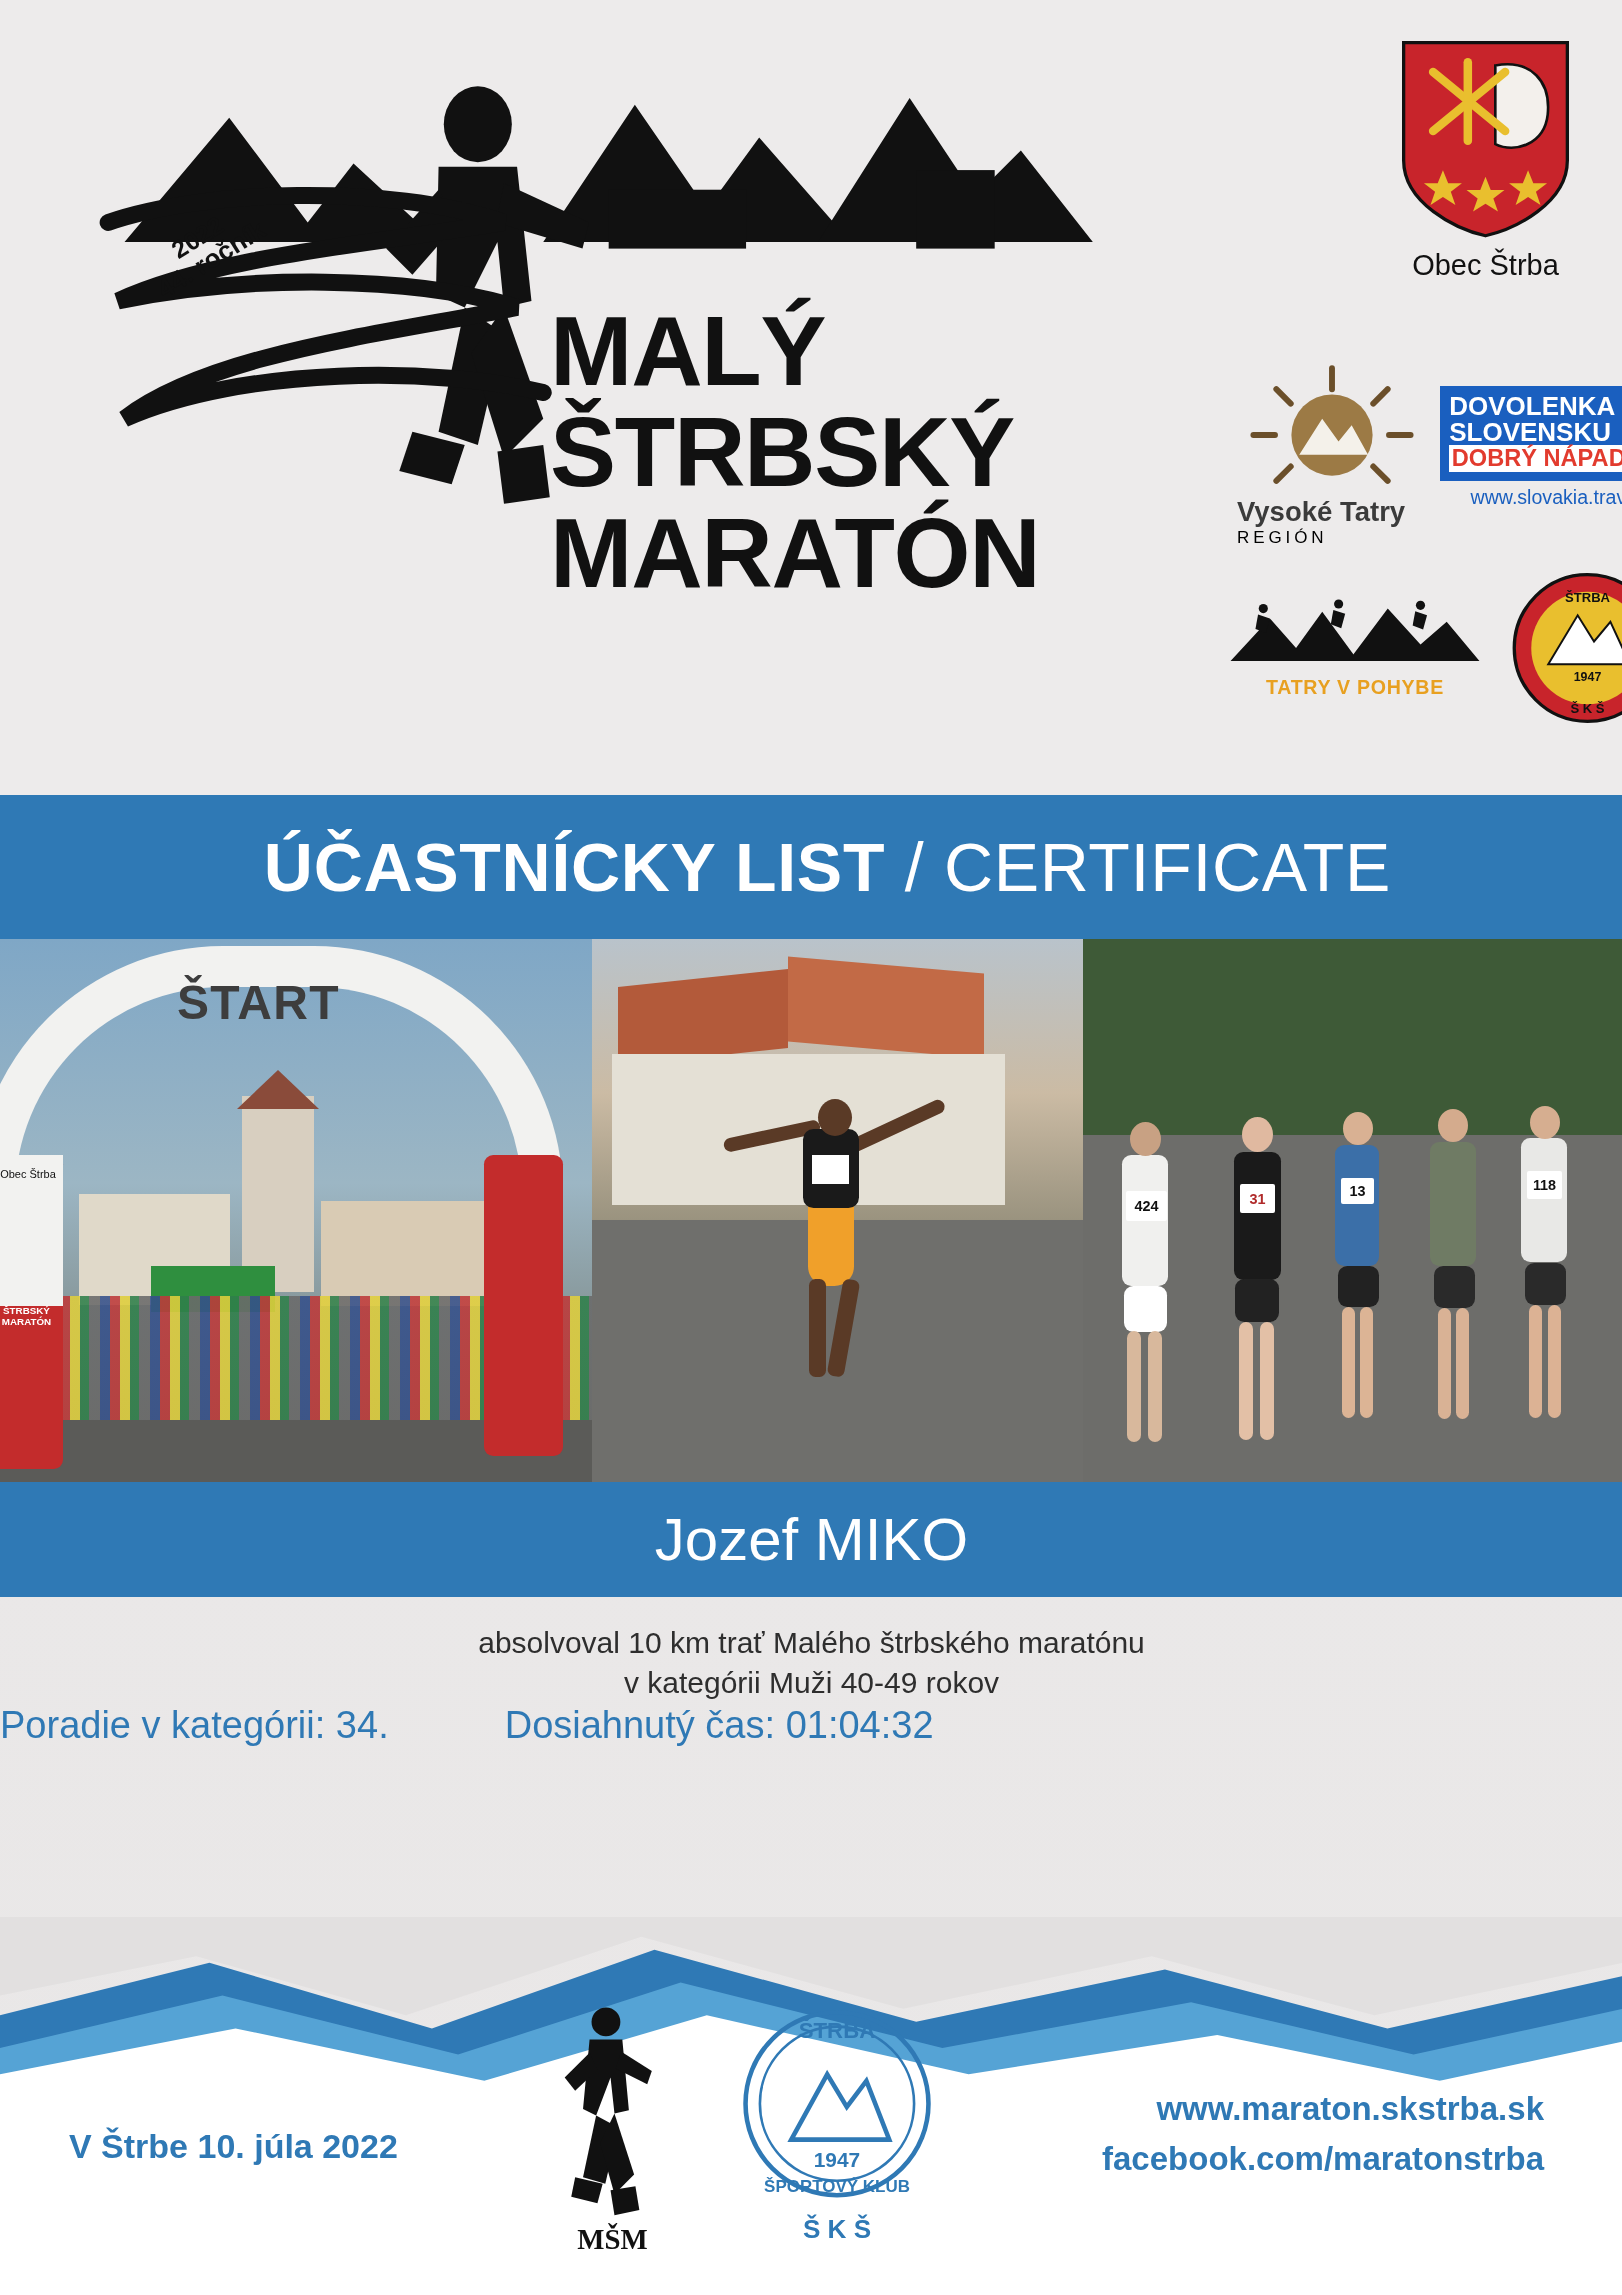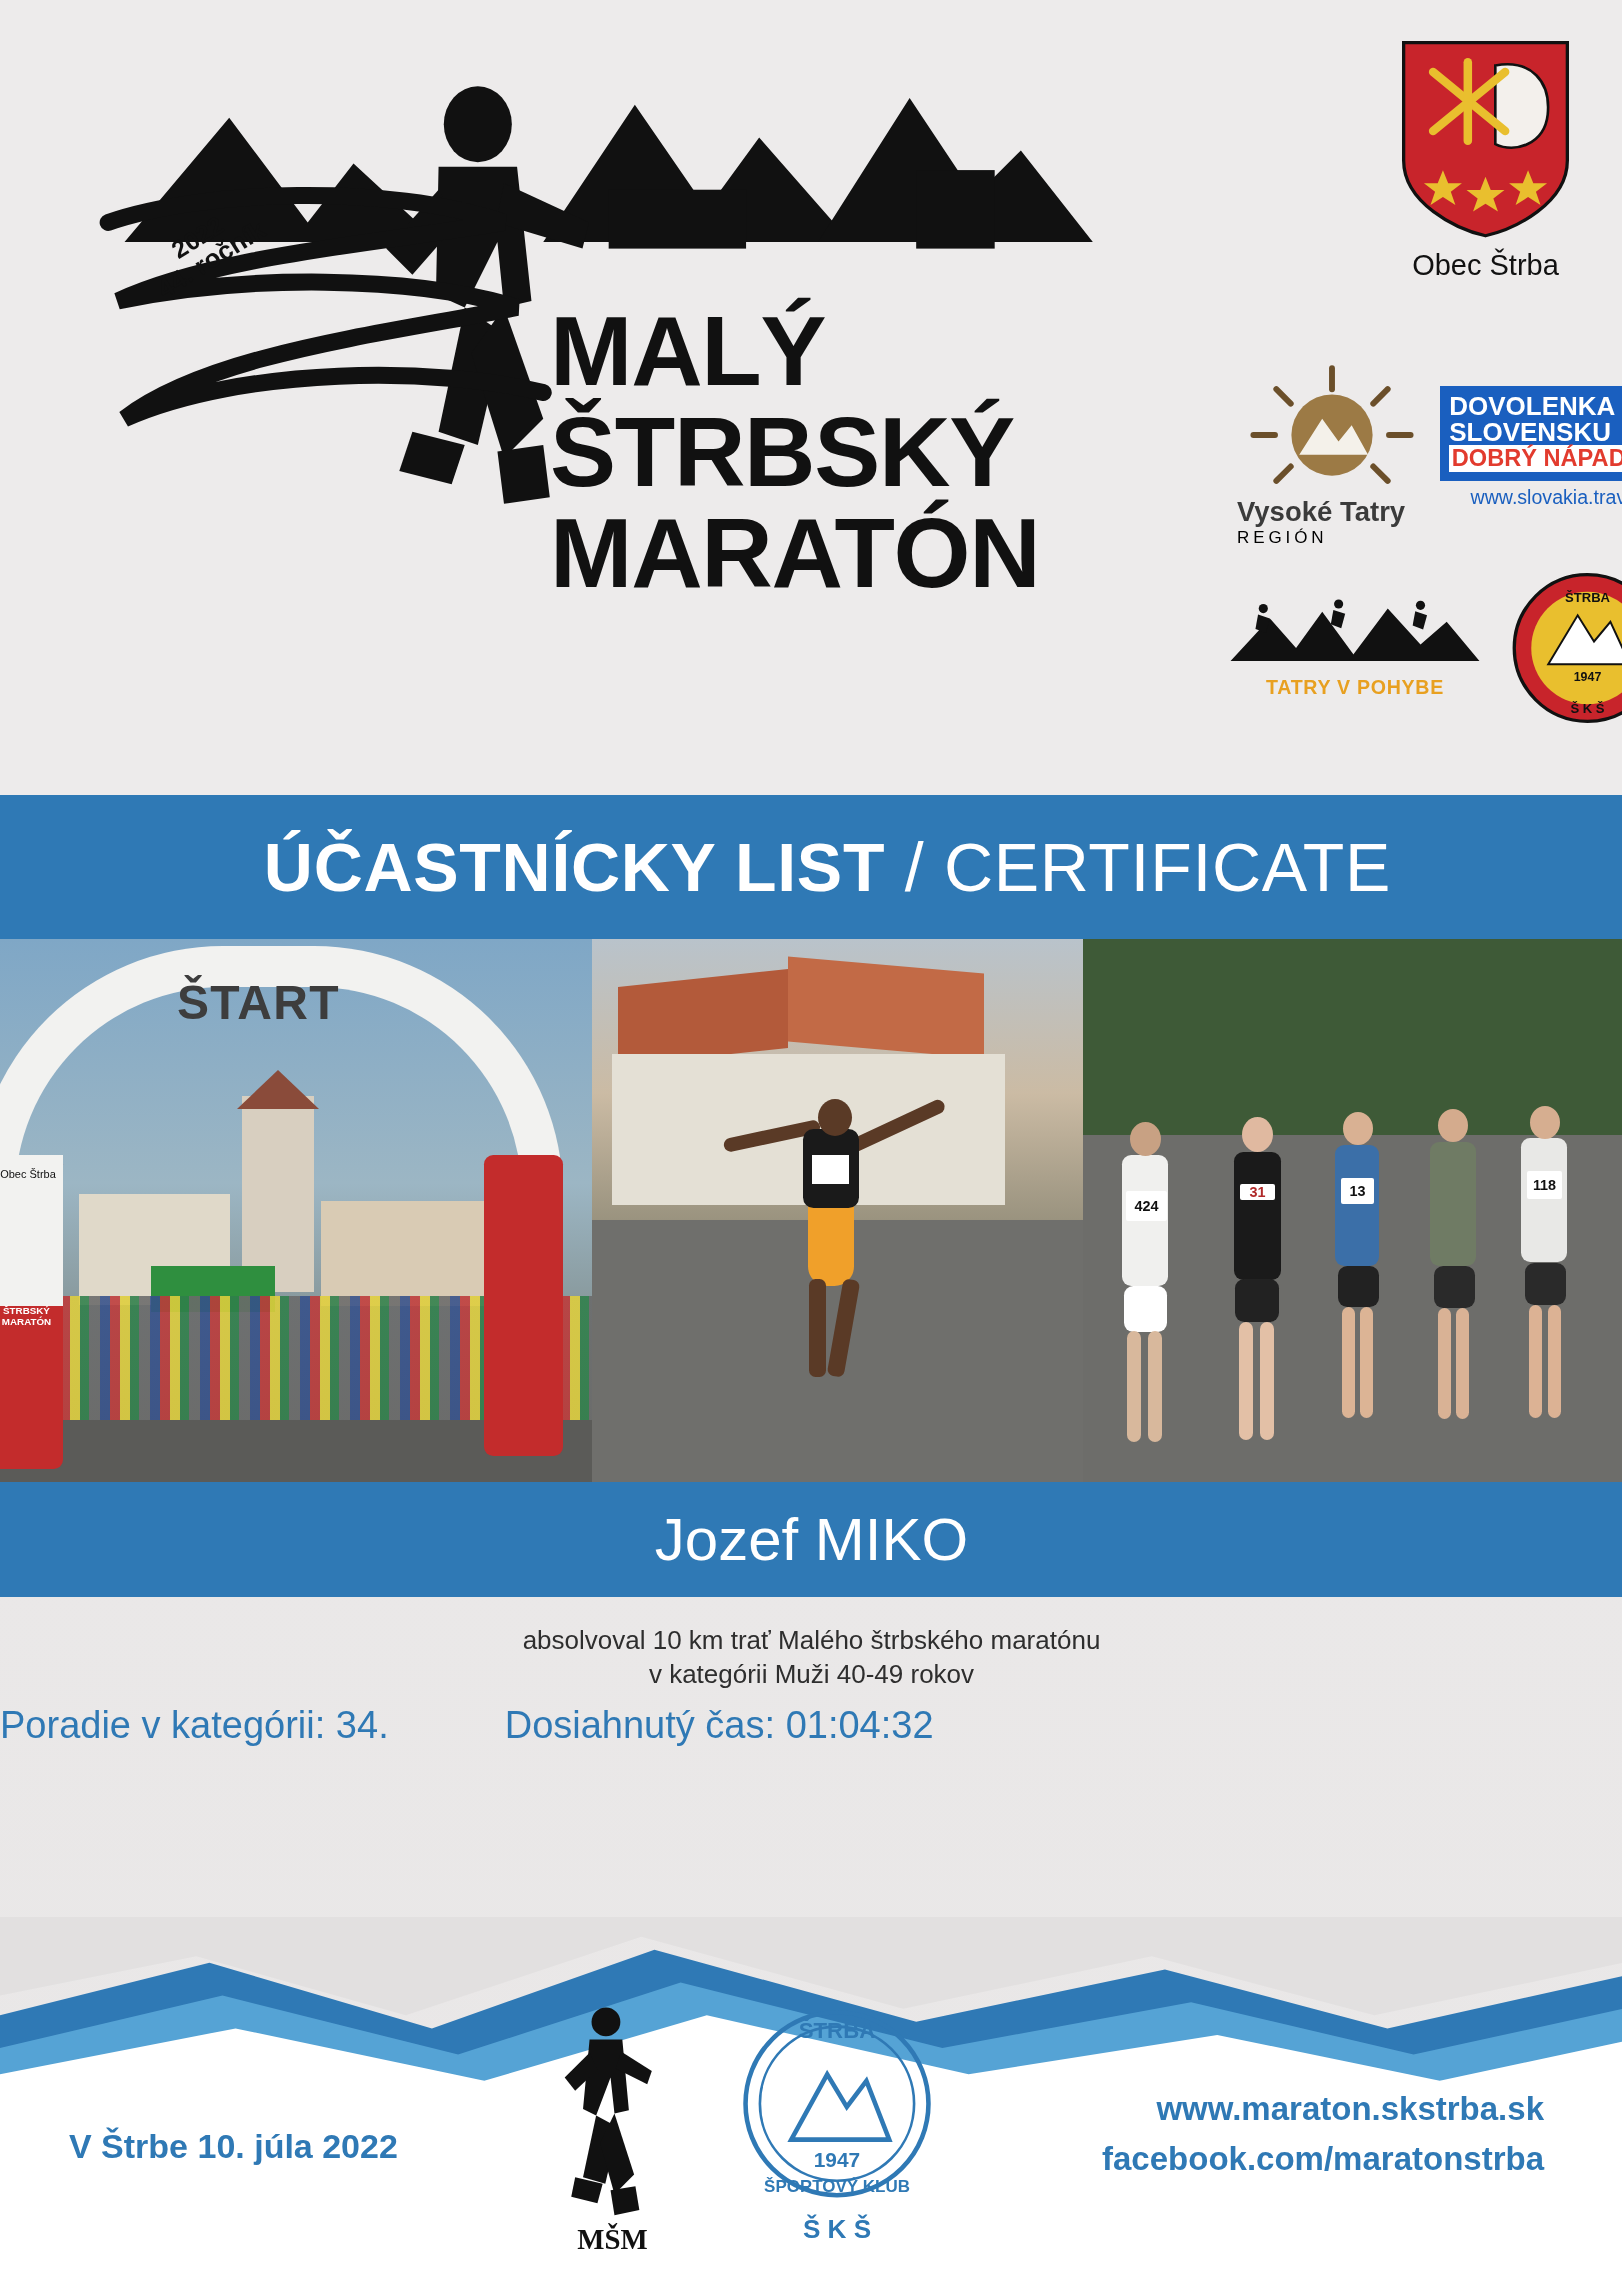--- a/index.html
+++ b/index.html
@@ -215,21 +215,21 @@
     position: absolute; left:0; top: 1482px; width: 100%; height: 115px;
     background: #2f79b5; display:flex; align-items:center; justify-content:center;
   }
   .name-bar .nm { font-size: 60px; color: #fff; }
 
   
   .body-text {
     position: absolute; left:0; top: 1623px; width:100%;
     text-align:center; color:#2e2e2e;
   }
-  .body-text .l { font-size: 26px; line-height: 1.32; }
+  .body-text .l { font-size: 30px; line-height: 1.32; }
 
   .results {
     position:absolute; left:0; top: 1704px; width:100%;
     display:flex; justify-content:flex-start; gap: 116px;
     color:#2f79b5; font-size: 38px;
   }
 
   
   .waves { position:absolute; left:0; top:1917px; width:100%; height:380px; }
 
@@ -413,21 +413,21 @@
         <div class="r" style="left:41px;top:249px;width:43px;height:46px;background:#fff;"></div>
         <div class="r" style="left:44px;top:294px;width:14.4px;height:111px;background:#d8b89c;"></div>
         <div class="r" style="left:65px;top:294px;width:14.4px;height:111px;background:#d8b89c;"></div>
         <div class="bib" style="left:43px;top:154px;width:41px;height:30px;">424</div>
 
         <div class="r" style="left:151px;top:115px;width:47px;height:128px;background:#1a1a1a;"></div>
         <div class="r" style="left:159px;top:80px;width:31px;height:35px;background:#e0b9a0;border-radius:50%;"></div>
         <div class="r" style="left:152px;top:242px;width:44px;height:43px;background:#222;"></div>
         <div class="r" style="left:156px;top:285px;width:14.4px;height:118px;background:#e3c0a6;"></div>
         <div class="r" style="left:177px;top:285px;width:14.4px;height:118px;background:#e3c0a6;"></div>
-        <div class="bib" style="left:157px;top:147px;width:35px;height:16px;color:#b02a2a">31</div>
+        <div class="bib" style="left:157px;top:147px;width:35px;height:29px;color:#b02a2a">31</div>
 
         <div class="r" style="left:252px;top:108px;width:44px;height:121px;background:#3b6fa8;"></div>
         <div class="r" style="left:260px;top:75px;width:30px;height:33px;background:#d9b193;border-radius:50%;"></div>
         <div class="r" style="left:255px;top:229px;width:41px;height:41px;background:#222;"></div>
         <div class="r" style="left:259px;top:270px;width:13px;height:111px;background:#dcb495;"></div>
         <div class="r" style="left:277px;top:270px;width:13px;height:111px;background:#dcb495;"></div>
         <div class="bib" style="left:258px;top:141px;width:33px;height:26px;">13</div>
 
         <div class="r" style="left:347px;top:105px;width:46px;height:124px;background:#6f7b64;"></div>
         <div class="r" style="left:355px;top:72px;width:30px;height:33px;background:#d4ab8d;border-radius:50%;"></div>

